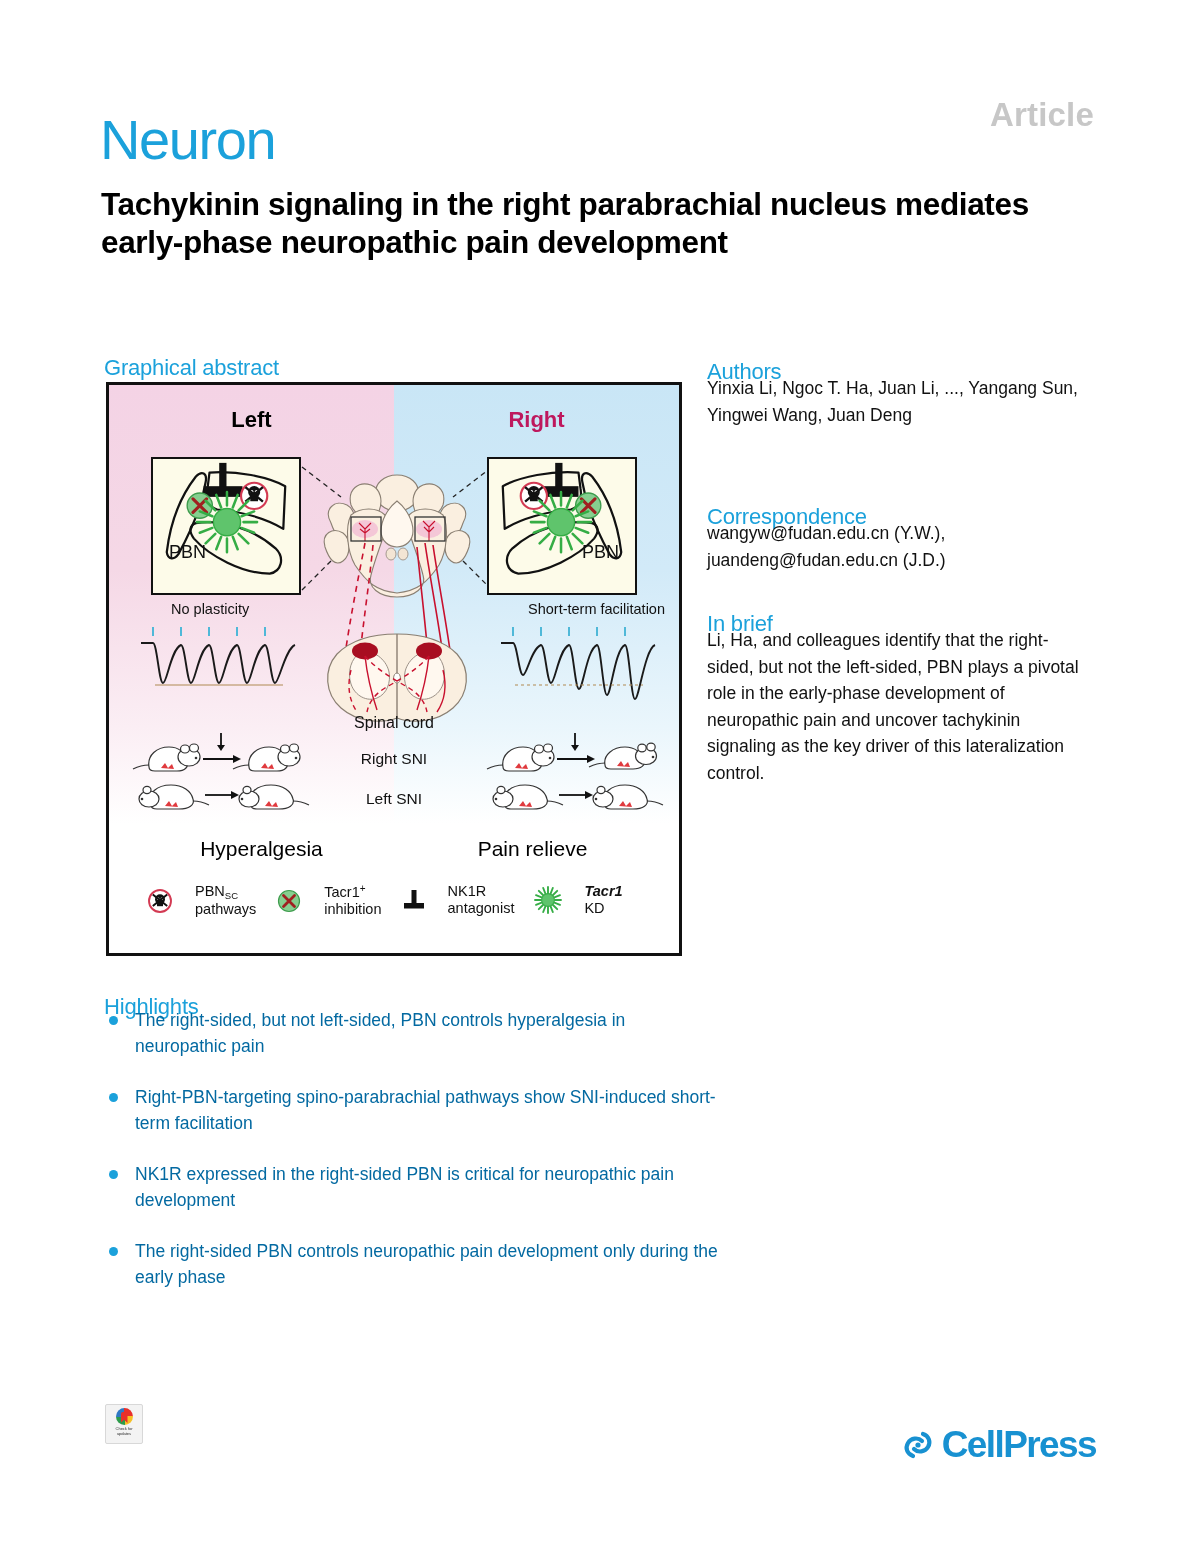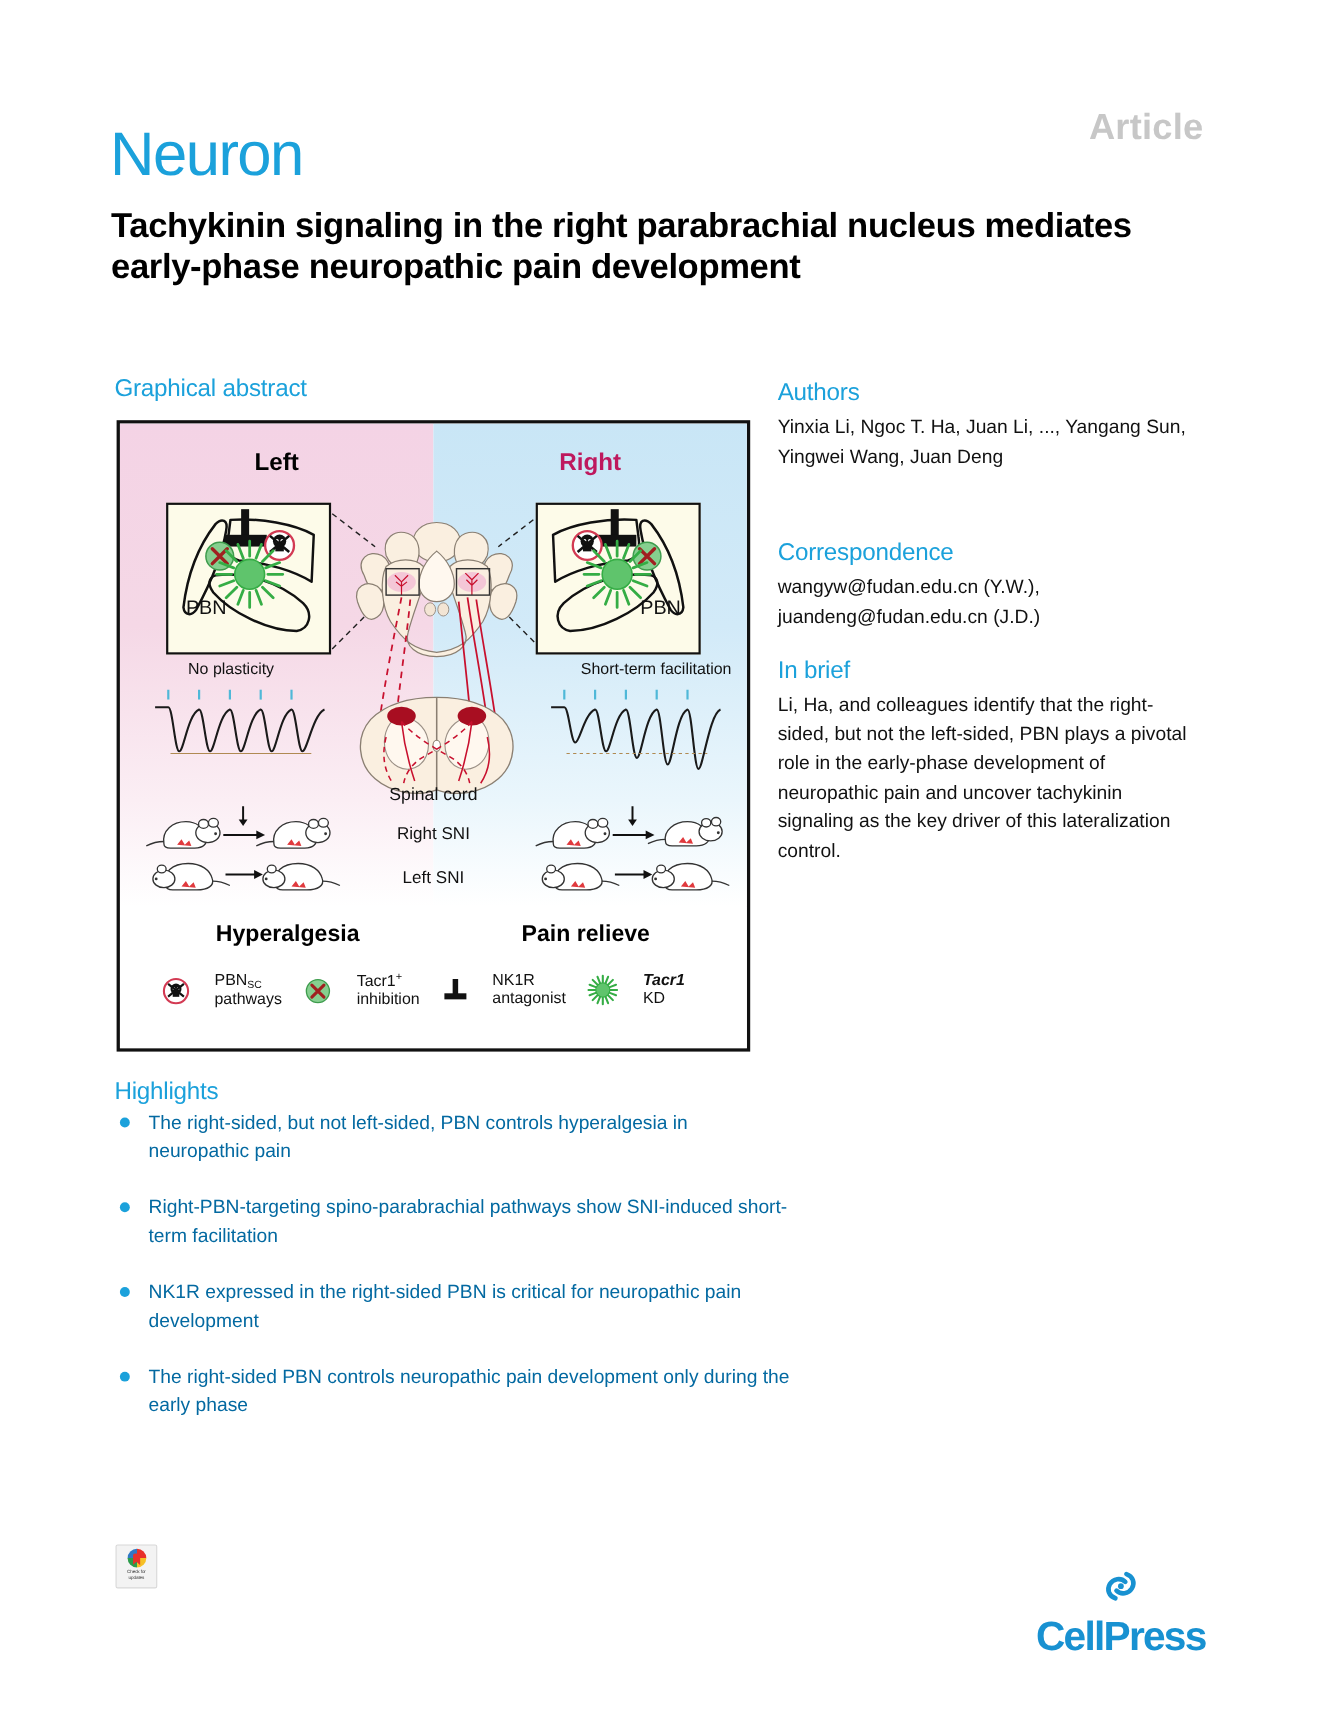--- a/index.html
+++ b/index.html
@@ -48,20 +48,21 @@
     letter-spacing: -0.35px;
     color: #000;
   }
 
   
   .sec-head {
     color: #1ba1db;
     font-size: 22px;
     font-weight: normal;
     letter-spacing: -0.2px;
+    margin-top: 15px;
   }
   .ga-head { position: absolute; left: 104px; top: 340px; }
   .authors-head { position: absolute; left: 707px; top: 344px; }
   .corr-head { position: absolute; left: 707px; top: 489px; }
   .brief-head { position: absolute; left: 707px; top: 596px; }
   .high-head { position: absolute; left: 104px; top: 979px; }
 
   
   .rc-text {
     position: absolute;
@@ -146,21 +147,20 @@
     color: #333;
     letter-spacing: -0.1px;
   }
   .cellpress {
     position: absolute;
     right: 104px;
     top: 1424px;
     display: flex;
     align-items: center;
     gap: 7px;
-    flex-direction: column;
   }
   .cp-word {
     font-size: 37px;
     font-weight: bold;
     color: #1891d1;
     letter-spacing: -1.6px;
   }
 
   
   .ga-box {
@@ -239,21 +239,21 @@
     left: 0; right: 0;
     text-align: center;
     font-size: 15.5px; color: #111;
   }
   .sni-right-lbl { top: 365px; }
   .sni-left-lbl { top: 405px; }
 
   .outcome {
     position: absolute;
     top: 452px;
-    font-size: 21px; font-weight: bold; color: #000;
+    font-size: 21px; font-weight: normal; color: #000;
     text-align: center;
   }
   .outcome-left { left: 10px; width: 50%; }
   .outcome-right { right: 4px; width: 50%; }
 
   .legend-row {
     position: absolute;
     left: 38px; right: 10px; top: 498px;
     display: flex;
     align-items: flex-start;

